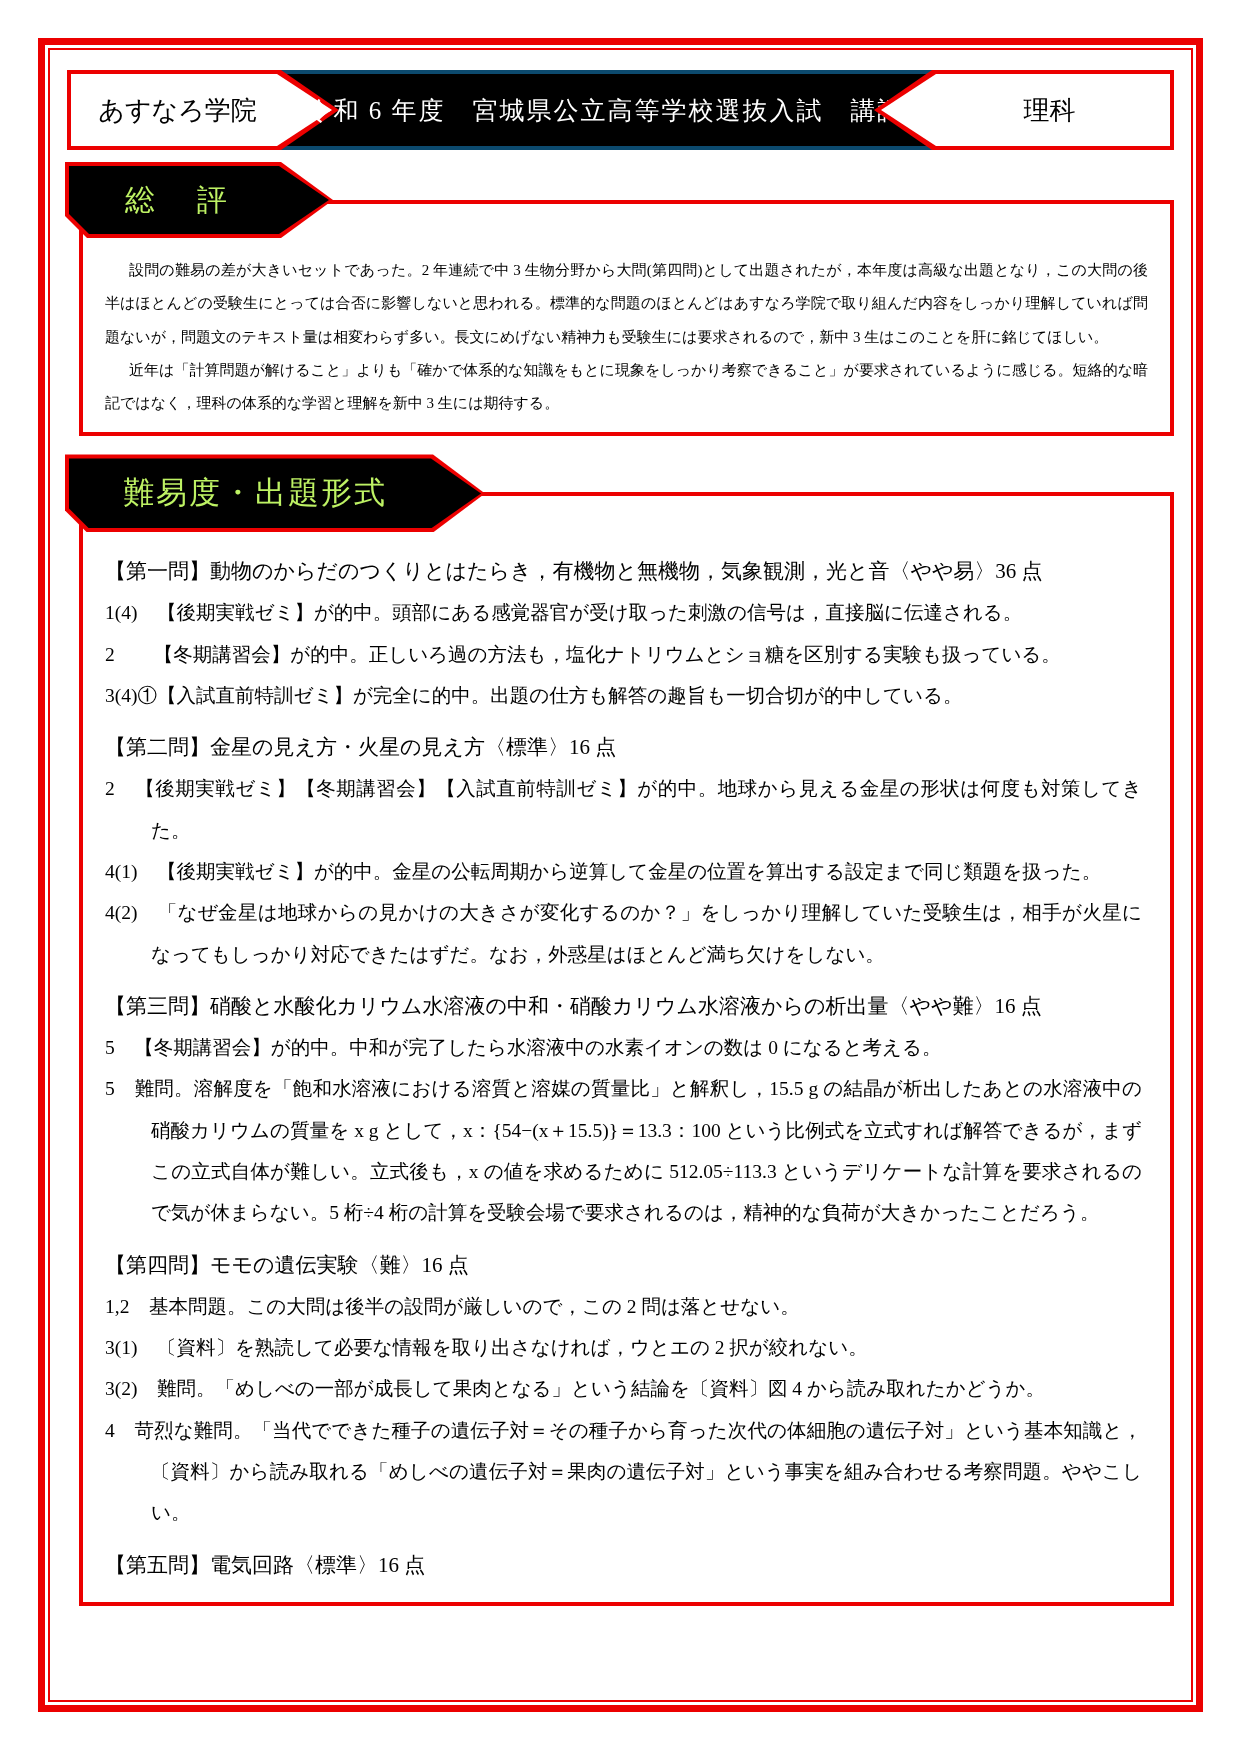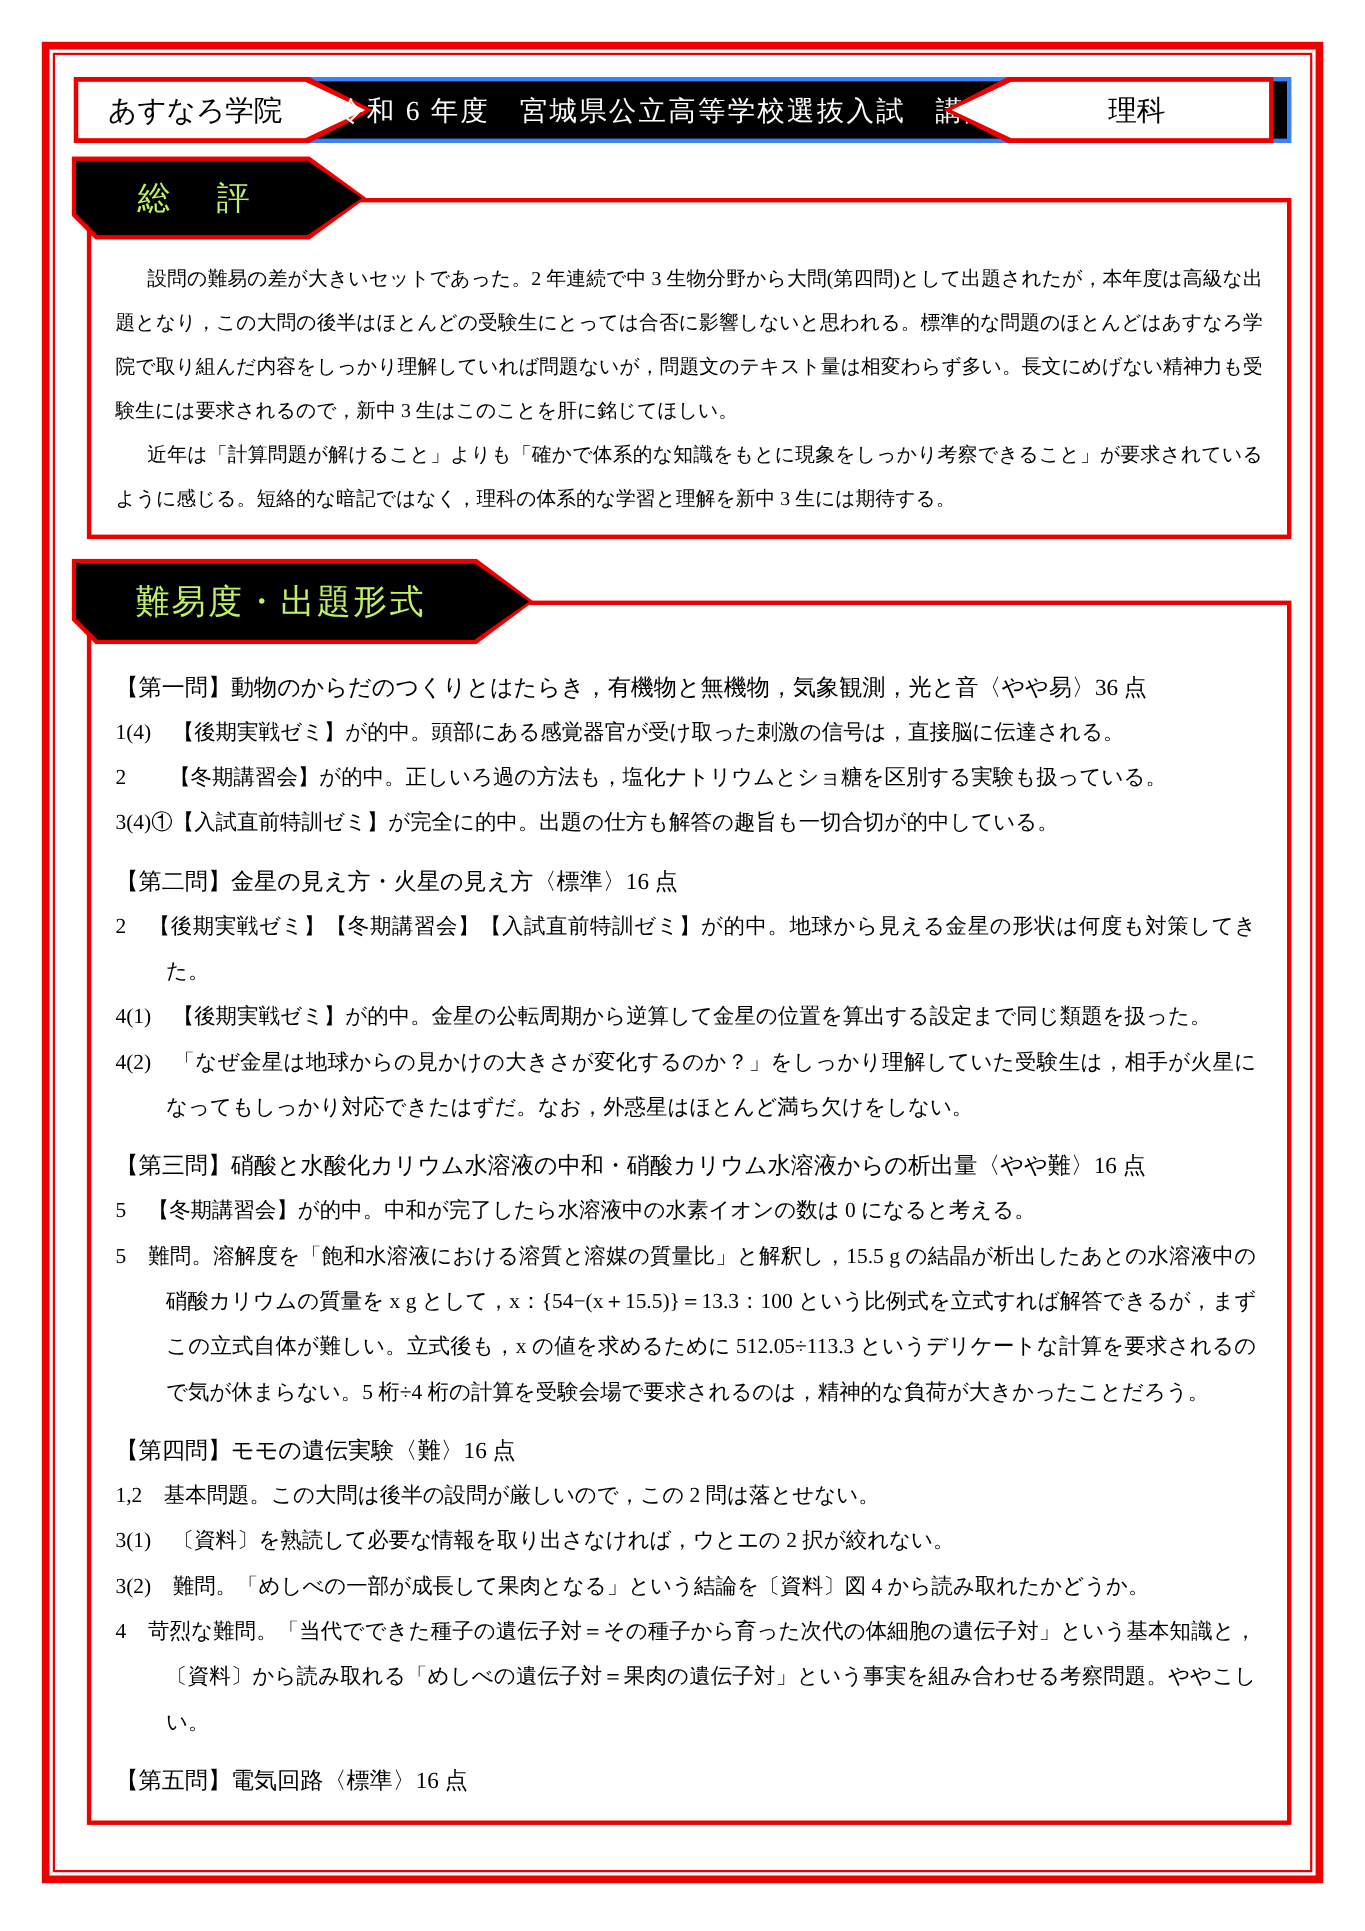--- a/index.html
+++ b/index.html
@@ -11,37 +11,37 @@
   .frame{
     position:absolute;left:38px;top:38px;width:1165px;height:1674px;
     border:7px solid #ec0000;box-sizing:border-box;background:#fff;
   }
   .frame-inner{
     position:absolute;inset:3px;border:2px solid #ec0000;box-sizing:border-box;
     padding:14px 15px 0 15px;overflow:hidden;
   }
   
   .header-banner{
-    position:relative;height:60px;background:#3b82f6;margin:6px 2px 0 2px;
+    position:relative;height:80px;background:#0c4a6e;margin:6px 2px 0 2px;
   }
   .header-black{position:absolute;inset:4px;background:#000;}
   .header-title{
     position:absolute;inset:0;display:flex;align-items:center;justify-content:center;
     color:#fff;font-size:25px;letter-spacing:2px;padding-left:120px;padding-right:150px;
   }
   .badge{position:absolute;top:0;bottom:0;}
   .badge-left{left:0;width:272px;background:#ec0000;
     clip-path:polygon(0 0,calc(100% - 58px) 0,100% 50%,calc(100% - 58px) 100%,0 100%);}
   .badge-left .badge-inner{
     position:absolute;left:4px;top:4px;bottom:4px;right:7px;background:#fff;
     clip-path:polygon(0 0,calc(100% - 55px) 0,100% 50%,calc(100% - 55px) 100%,0 100%);
     display:flex;align-items:center;justify-content:center;padding-right:48px;
     font-size:26px;color:#000;box-sizing:border-box;
   }
-  .badge-right{right:16px;width:300px;background:#ec0000;
+  .badge-right{right:0;width:300px;background:#ec0000;
     clip-path:polygon(100% 0,58px 0,0 50%,58px 100%,100% 100%);font-family:Liberation Serif, serif;}
   .badge-right .badge-inner{
     position:absolute;right:4px;top:4px;bottom:4px;left:7px;background:#fff;
     clip-path:polygon(100% 0,55px 0,0 50%,55px 100%,100% 100%);
     display:flex;align-items:center;justify-content:center;padding-left:48px;
     font-size:26px;color:#000;box-sizing:border-box;
   }
   
   .banner{
     position:relative;z-index:2;background:#ec0000;
@@ -57,21 +57,21 @@
   .banner-overview .banner-inner{font-size:30px;letter-spacing:6px;}
   .banner-format{width:420px;height:78px;margin-top:18px;}
   .banner-format .banner-inner{font-size:31px;letter-spacing:2px;}
   
   .content-box{
     position:relative;z-index:1;border:4px solid #ec0000;box-sizing:border-box;
     margin-left:14px;margin-right:2px;background:#fff;
   }
   .overview-box{margin-top:-38px;padding:50px 22px 12px 22px;}
   .overview-box p{
-    margin:0;font-size:18px;line-height:2.22;text-indent:1.6em;text-align:justify;
+    margin:0;font-size:15px;line-height:2.22;text-indent:1.6em;text-align:justify;
   }
   .questions-box{margin-top:-40px;padding:44px 28px 16px 22px;}
   .q-heading{
     margin:10px 0 0 0;font-size:21px;line-height:2.0;
   }
   .q-item{
     margin:0;font-size:19.5px;line-height:2.12;
     padding-left:46px;text-indent:-46px;text-align:justify;
   }
 </style>

